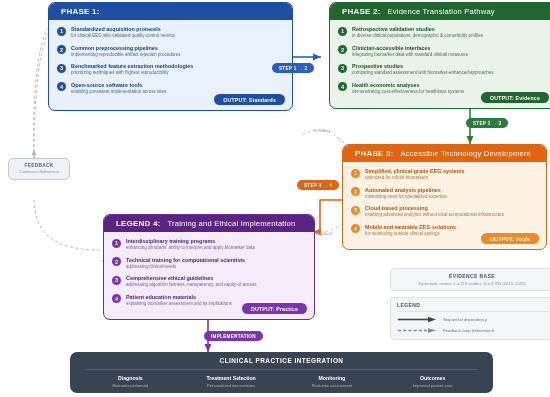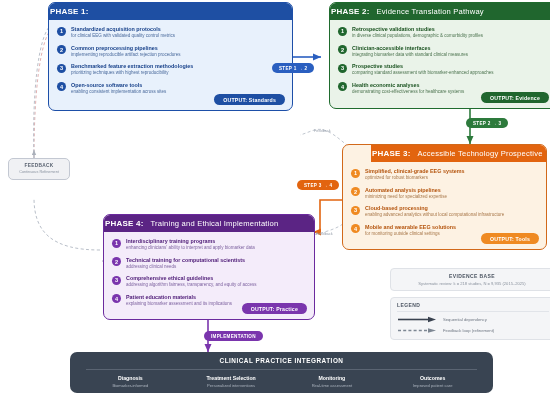--- a/index.html
+++ b/index.html
@@ -11,21 +11,21 @@
     overflow:hidden;
     -webkit-font-smoothing:antialiased;
   }
   #canvas{position:absolute;inset:0;}
   svg.wires{position:absolute;left:0;top:0;width:550px;height:397px;pointer-events:none;}
 
   
   .card{position:absolute;border-radius:7px;overflow:hidden;}
   .card .hdr{
     height:17px;display:flex;align-items:center;gap:7px;
-    padding:0 1px;color:#fff;
+    padding:0 12px;color:#fff;
     font-size:8px;font-weight:bold;letter-spacing:.2px;
   }
   .card .hdr .ttl{font-weight:normal;font-size:7.6px;}
   .card .body{padding:6px 8px 7px 8px;position:relative;}
   .item{display:flex;gap:5px;align-items:flex-start;margin-bottom:5.5px;}
   .item:last-of-type{margin-bottom:2px;}
   .bullet{
     flex:0 0 auto;width:9px;height:9px;border-radius:50%;
     color:#fff;font-size:5.6px;font-weight:bold;
     display:flex;align-items:center;justify-content:center;margin-top:.5px;
@@ -51,21 +51,21 @@
   #phase2{left:329px;top:2px;width:226px;background:#eaf3e9;border:1px solid #1f6b2e;}
   #phase2 .hdr{background:#20662e;}
   #phase2 .bullet{background:#20662e;}
   #phase2 .txt .t1{color:#19521f;}
   #phase2 .txt .t2{color:#4d7450;}
   #phase2 .outbtn{background:#20662e;}
   #phase2 .body{min-height:75px;}
 
   
   #phase3{left:342px;top:144px;width:203px;background:#fdf2e3;border:1px solid #d2691a;}
-  #phase3 .hdr{background:#e2640f;margin-left:28px;}
+  #phase3 .hdr{background:#e2640f;}
   #phase3 .bullet{background:#ef8a22;}
   #phase3 .txt .t1{color:#b4540d;}
   #phase3 .txt .t2{color:#a8784a;}
   #phase3 .outbtn{background:#ef8a22;}
   #phase3 .body{min-height:72px;}
 
   
   #phase4{left:103px;top:214px;width:210px;background:#f4ecfa;border:1px solid #6b2a9e;}
   #phase4 .hdr{background:#5b2484;}
   #phase4 .bullet{background:#7a35ad;}
@@ -246,21 +246,21 @@
           <div class="t2">demonstrating cost-effectiveness for healthcare systems</div>
         </div>
       </div>
       <div class="outbtn">OUTPUT: Evidence</div>
     </div>
   </div>
 
   <div class="card" id="phase3">
     <div class="hdr">
       <span>PHASE 3:</span>
-      <span class="ttl">Accessible Technology Prospective</span>
+      <span class="ttl">Accessible Technology Development</span>
     </div>
     <div class="body">
       <div class="item">
         <div class="bullet">1</div>
         <div class="txt">
           <div class="t1">Simplified, clinical-grade EEG systems</div>
           <div class="t2">optimized for robust biomarkers</div>
         </div>
       </div>
       <div class="item">
@@ -283,21 +283,21 @@
           <div class="t1">Mobile and wearable EEG solutions</div>
           <div class="t2">for monitoring outside clinical settings</div>
         </div>
       </div>
       <div class="outbtn">OUTPUT: Tools</div>
     </div>
   </div>
 
   <div class="card" id="phase4">
     <div class="hdr">
-      <span>PHASE 4:</span>
+      <span>LEGEND 4:</span>
       <span class="ttl">Training and Ethical Implementation</span>
     </div>
     <div class="body">
       <div class="item">
         <div class="bullet">1</div>
         <div class="txt">
           <div class="t1">Interdisciplinary training programs</div>
           <div class="t2">enhancing clinicians' ability to interpret and apply biomarker data</div>
         </div>
       </div>

